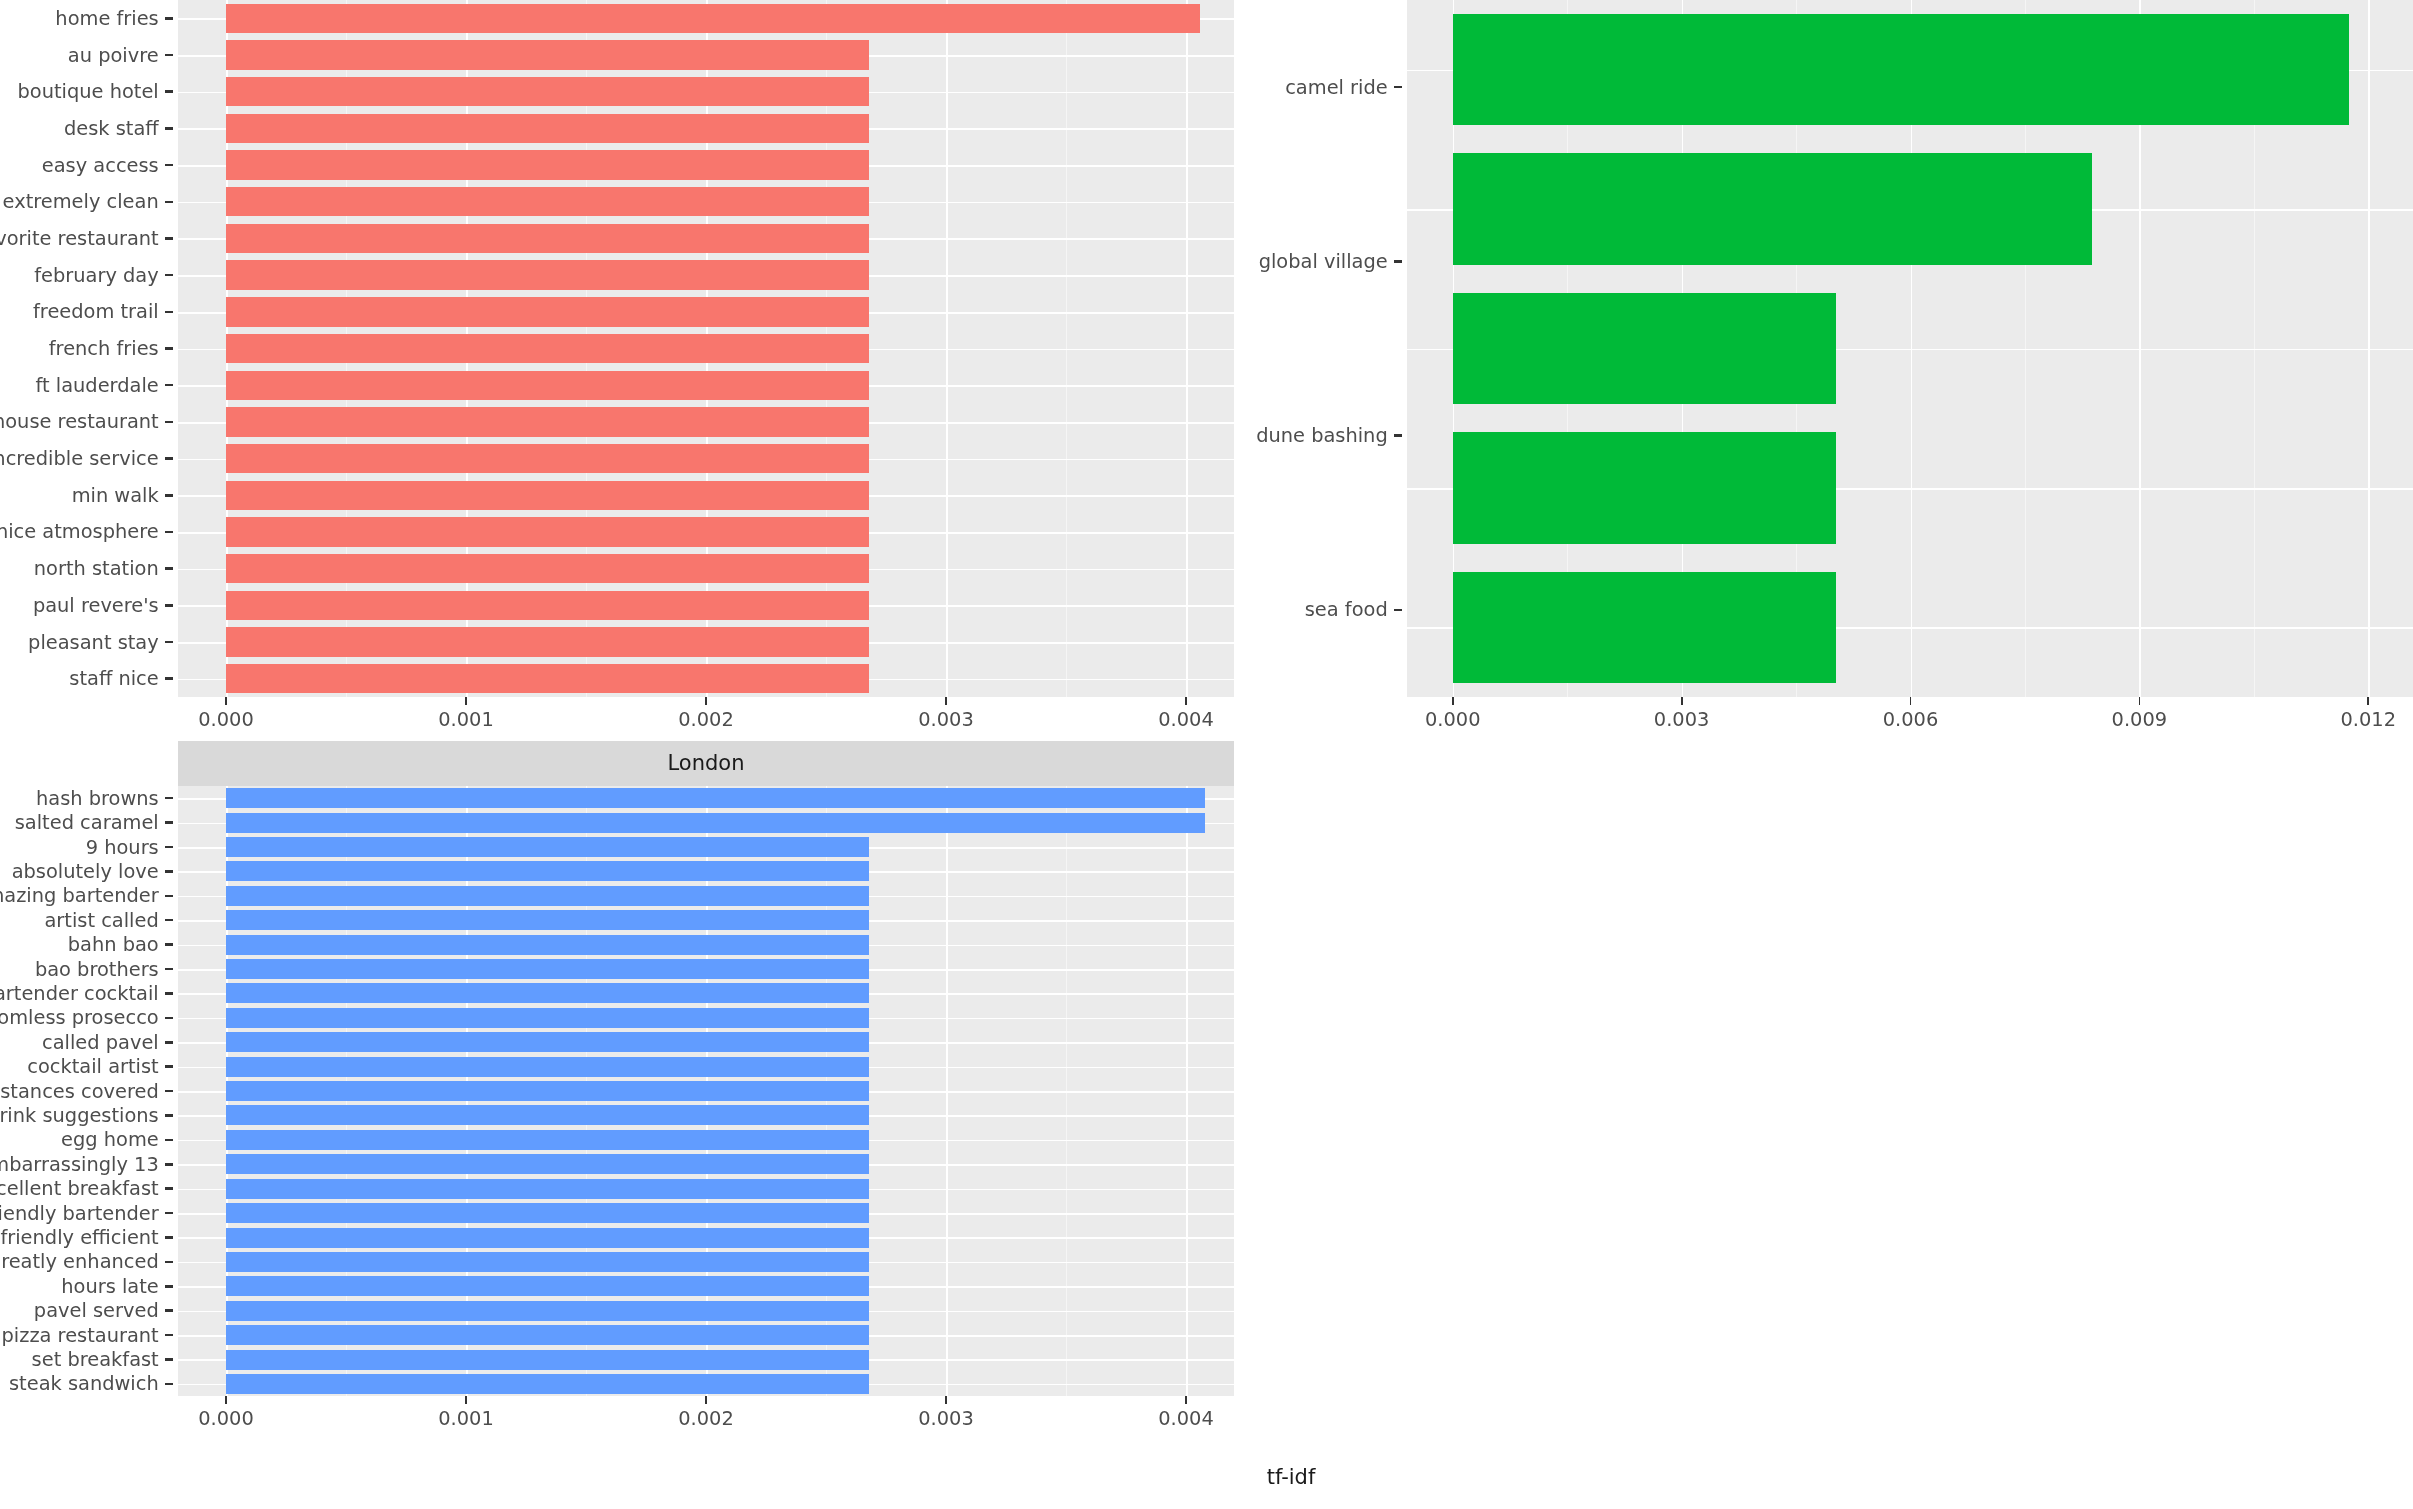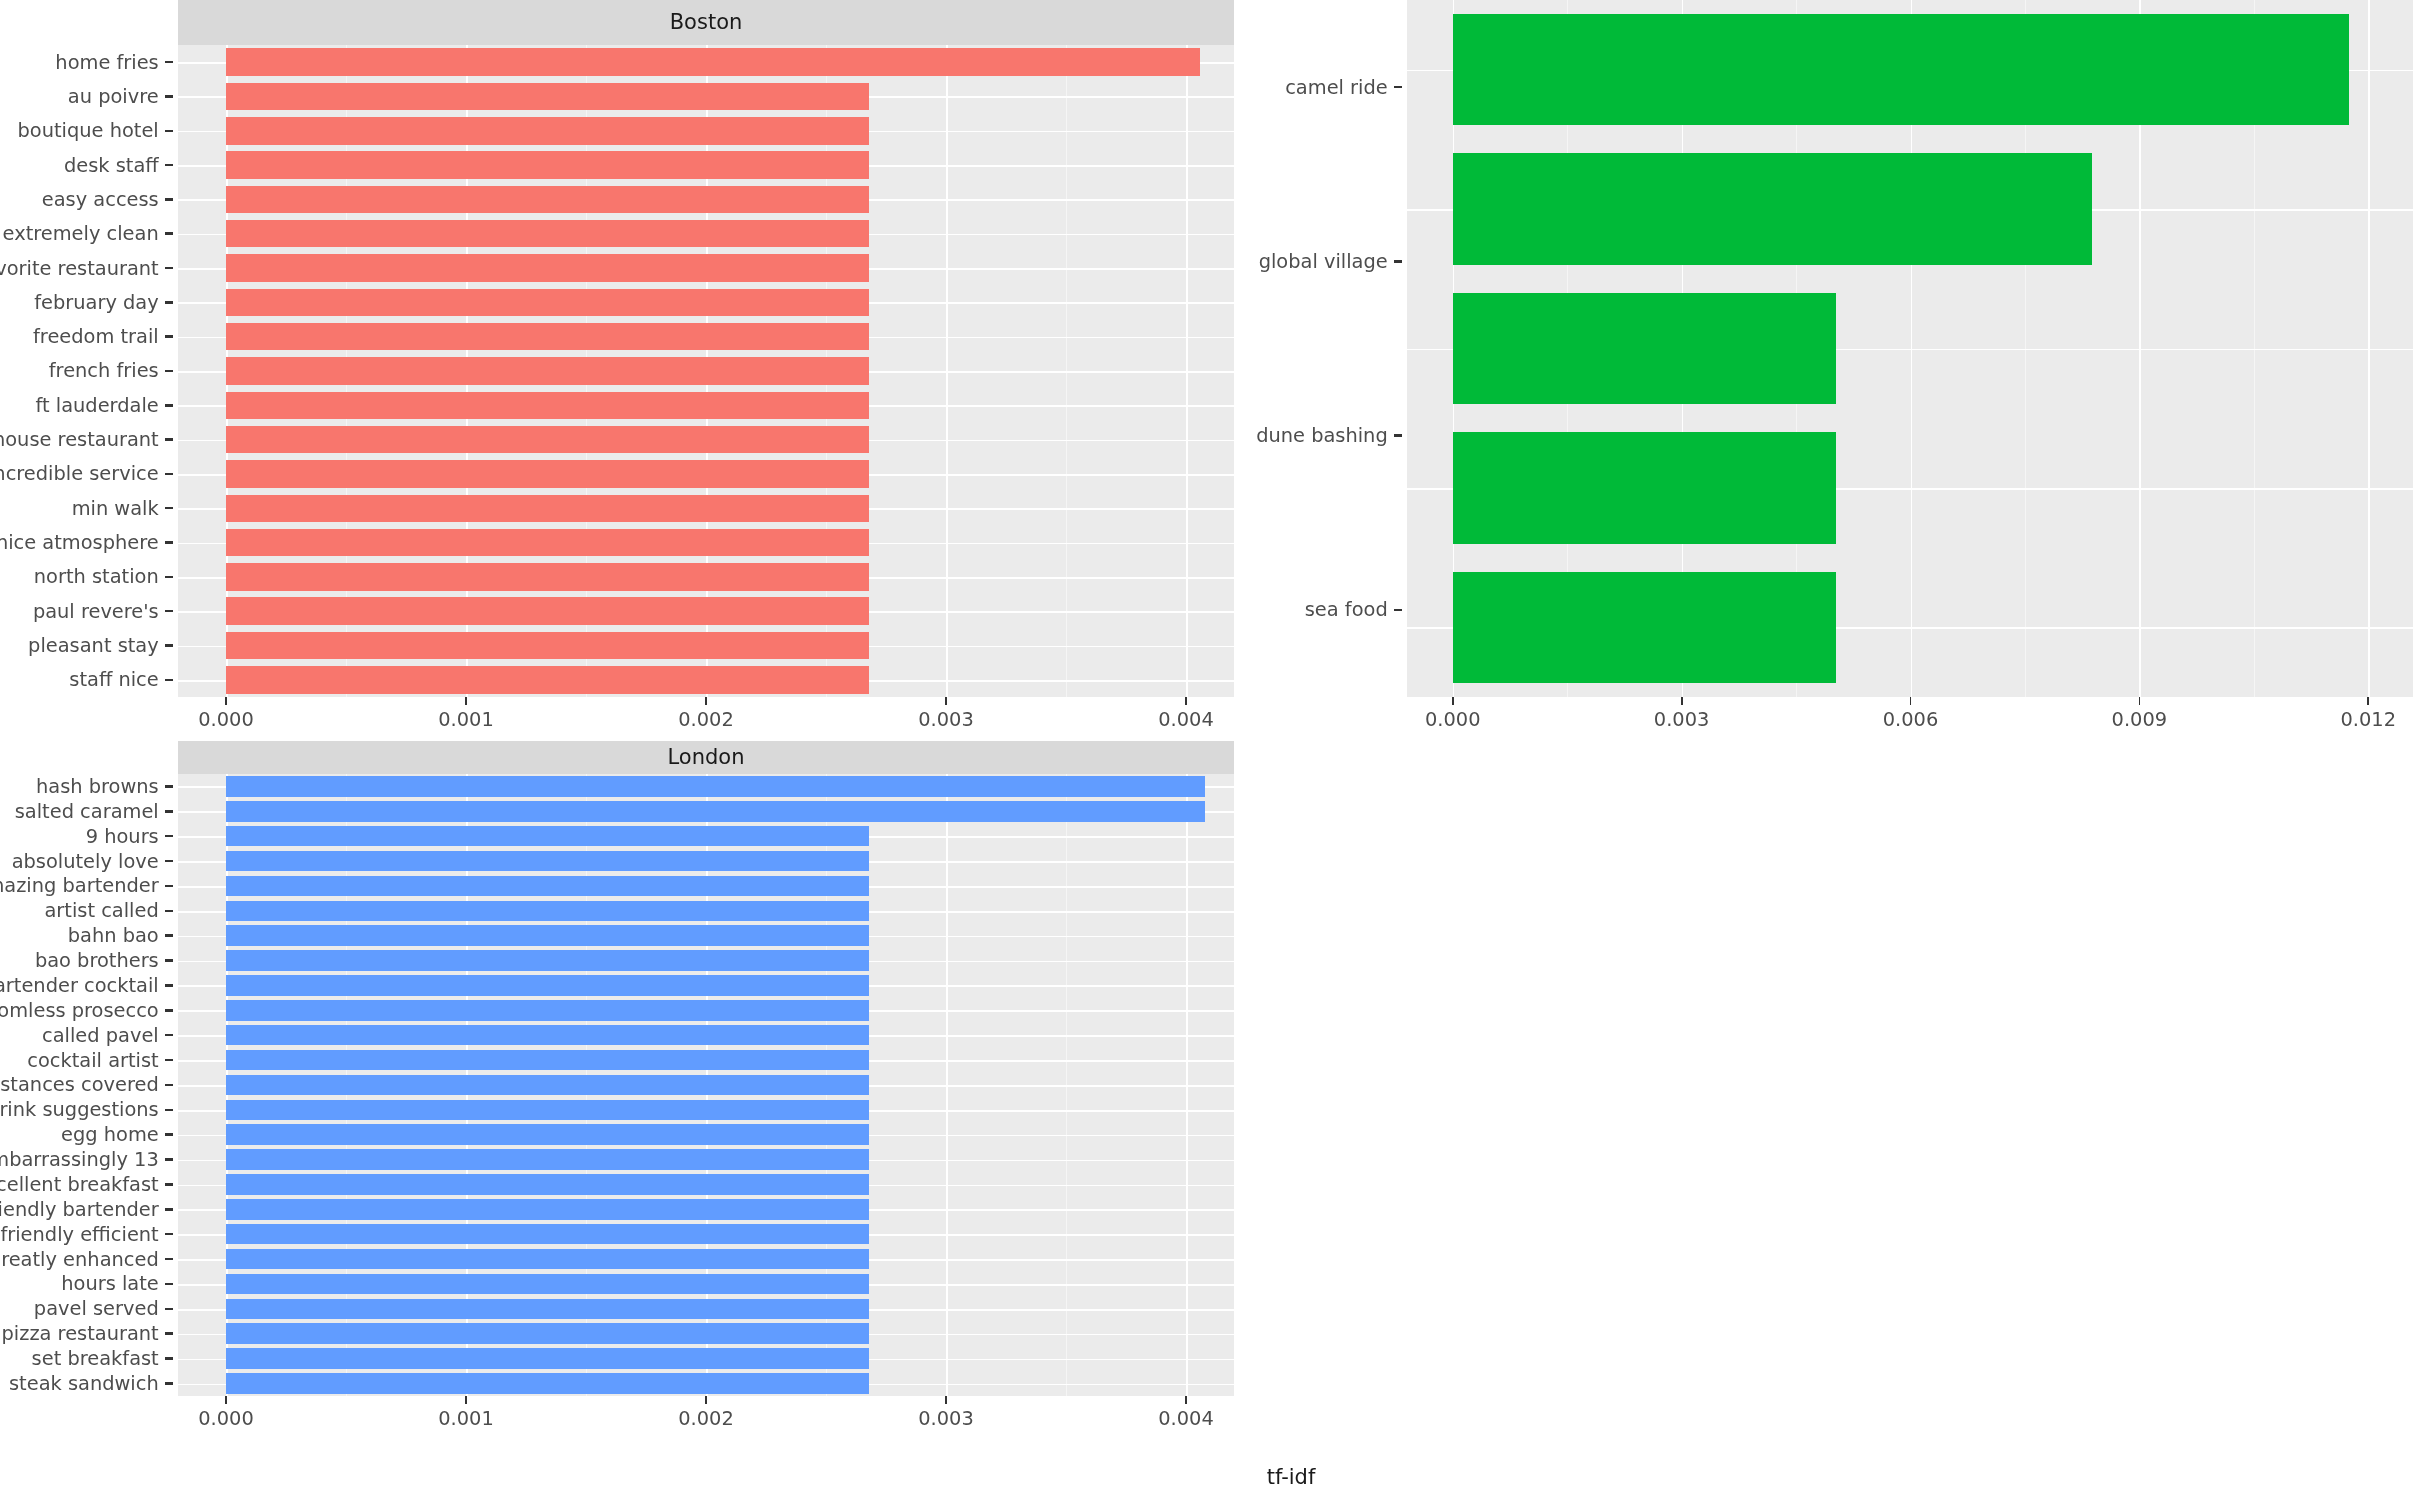--- a/index.html
+++ b/index.html
@@ -68,23 +68,20 @@
     transform:translateX(-50%);
   }
 </style>
 </head>
 <body>
 
 <div class="root">
 
   <div class="facet" id="facet-boston" style="left:0px;top:0px;width:1234px;height:741px;">
     <div class="facet-inner">
-      <div class="strip" style="margin-left:178px;height:45px;">
-        <span>Boston</span>
-      </div>
       <div class="plot-row">
         <div class="ylab-col" id="ylab-boston" style="width:178px;">
             <div class="ytick">
               <span class="txt">home fries</span>
               <span class="mark"></span>
             </div>
             <div class="ytick">
               <span class="txt">au poivre</span>
               <span class="mark"></span>
             </div>
@@ -333,21 +330,21 @@
             <div class="ticklabel" style="left: 72.7273%;">0.009</div>
             <div class="tickmark" style="left: calc(95.4545% - 0.8px);"></div>
             <div class="ticklabel" style="left: 95.4545%;">0.012</div>
           </div>
       </div>
     </div>
   </div>
 
   <div class="facet" id="facet-london" style="left:0px;top:741px;width:1234px;height:699px;">
     <div class="facet-inner">
-      <div class="strip" style="margin-left: 178px; height: 33px; justify-content: center;">
+      <div class="strip" style="margin-left: 178px; height: 45px; justify-content: center;">
         <span>London</span>
       </div>
       <div class="plot-row">
         <div class="ylab-col" id="ylab-london" style="width:178px;">
             <div class="ytick">
               <span class="txt">hash browns</span>
               <span class="mark"></span>
             </div>
             <div class="ytick">
               <span class="txt">salted caramel</span>

